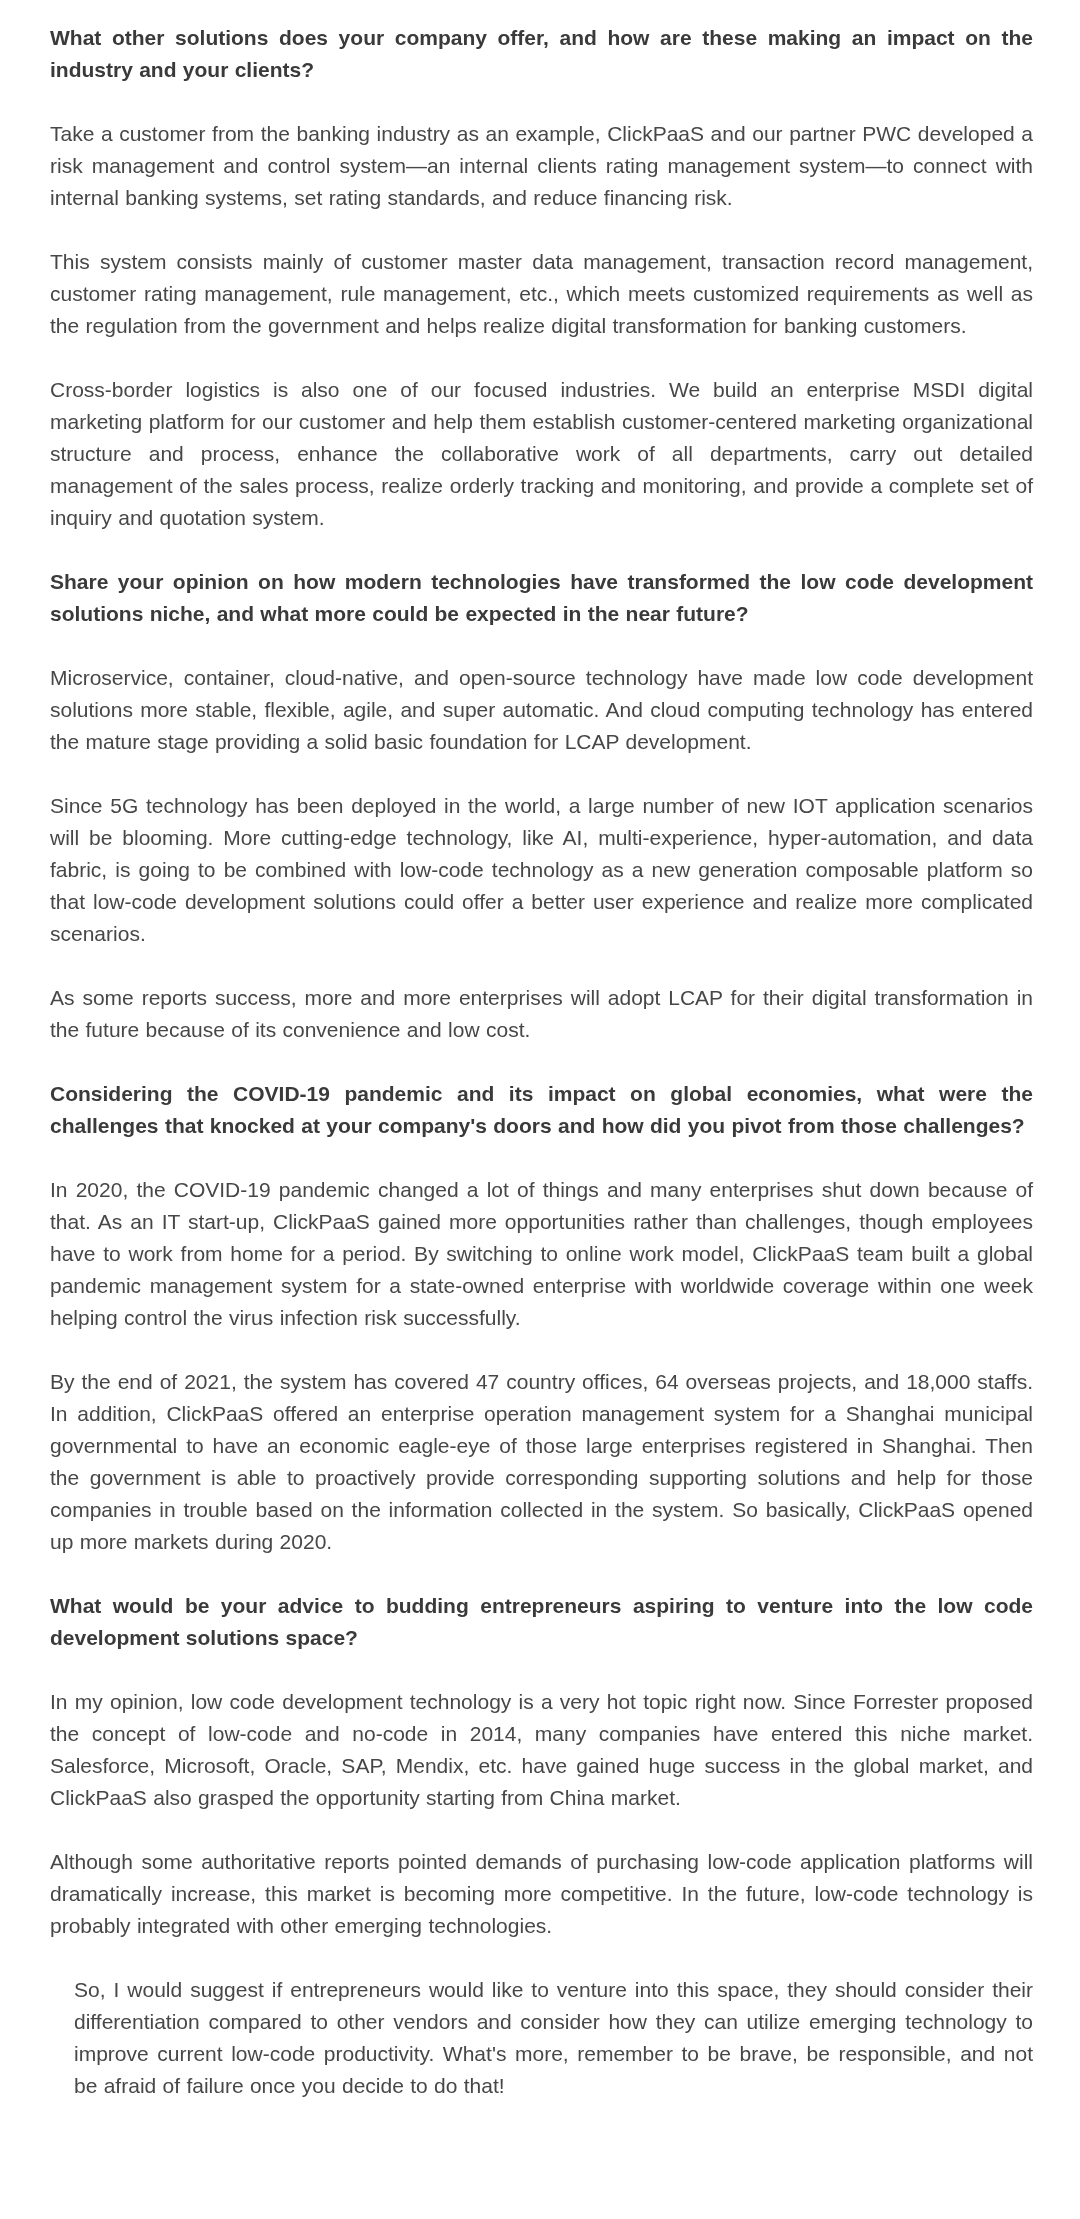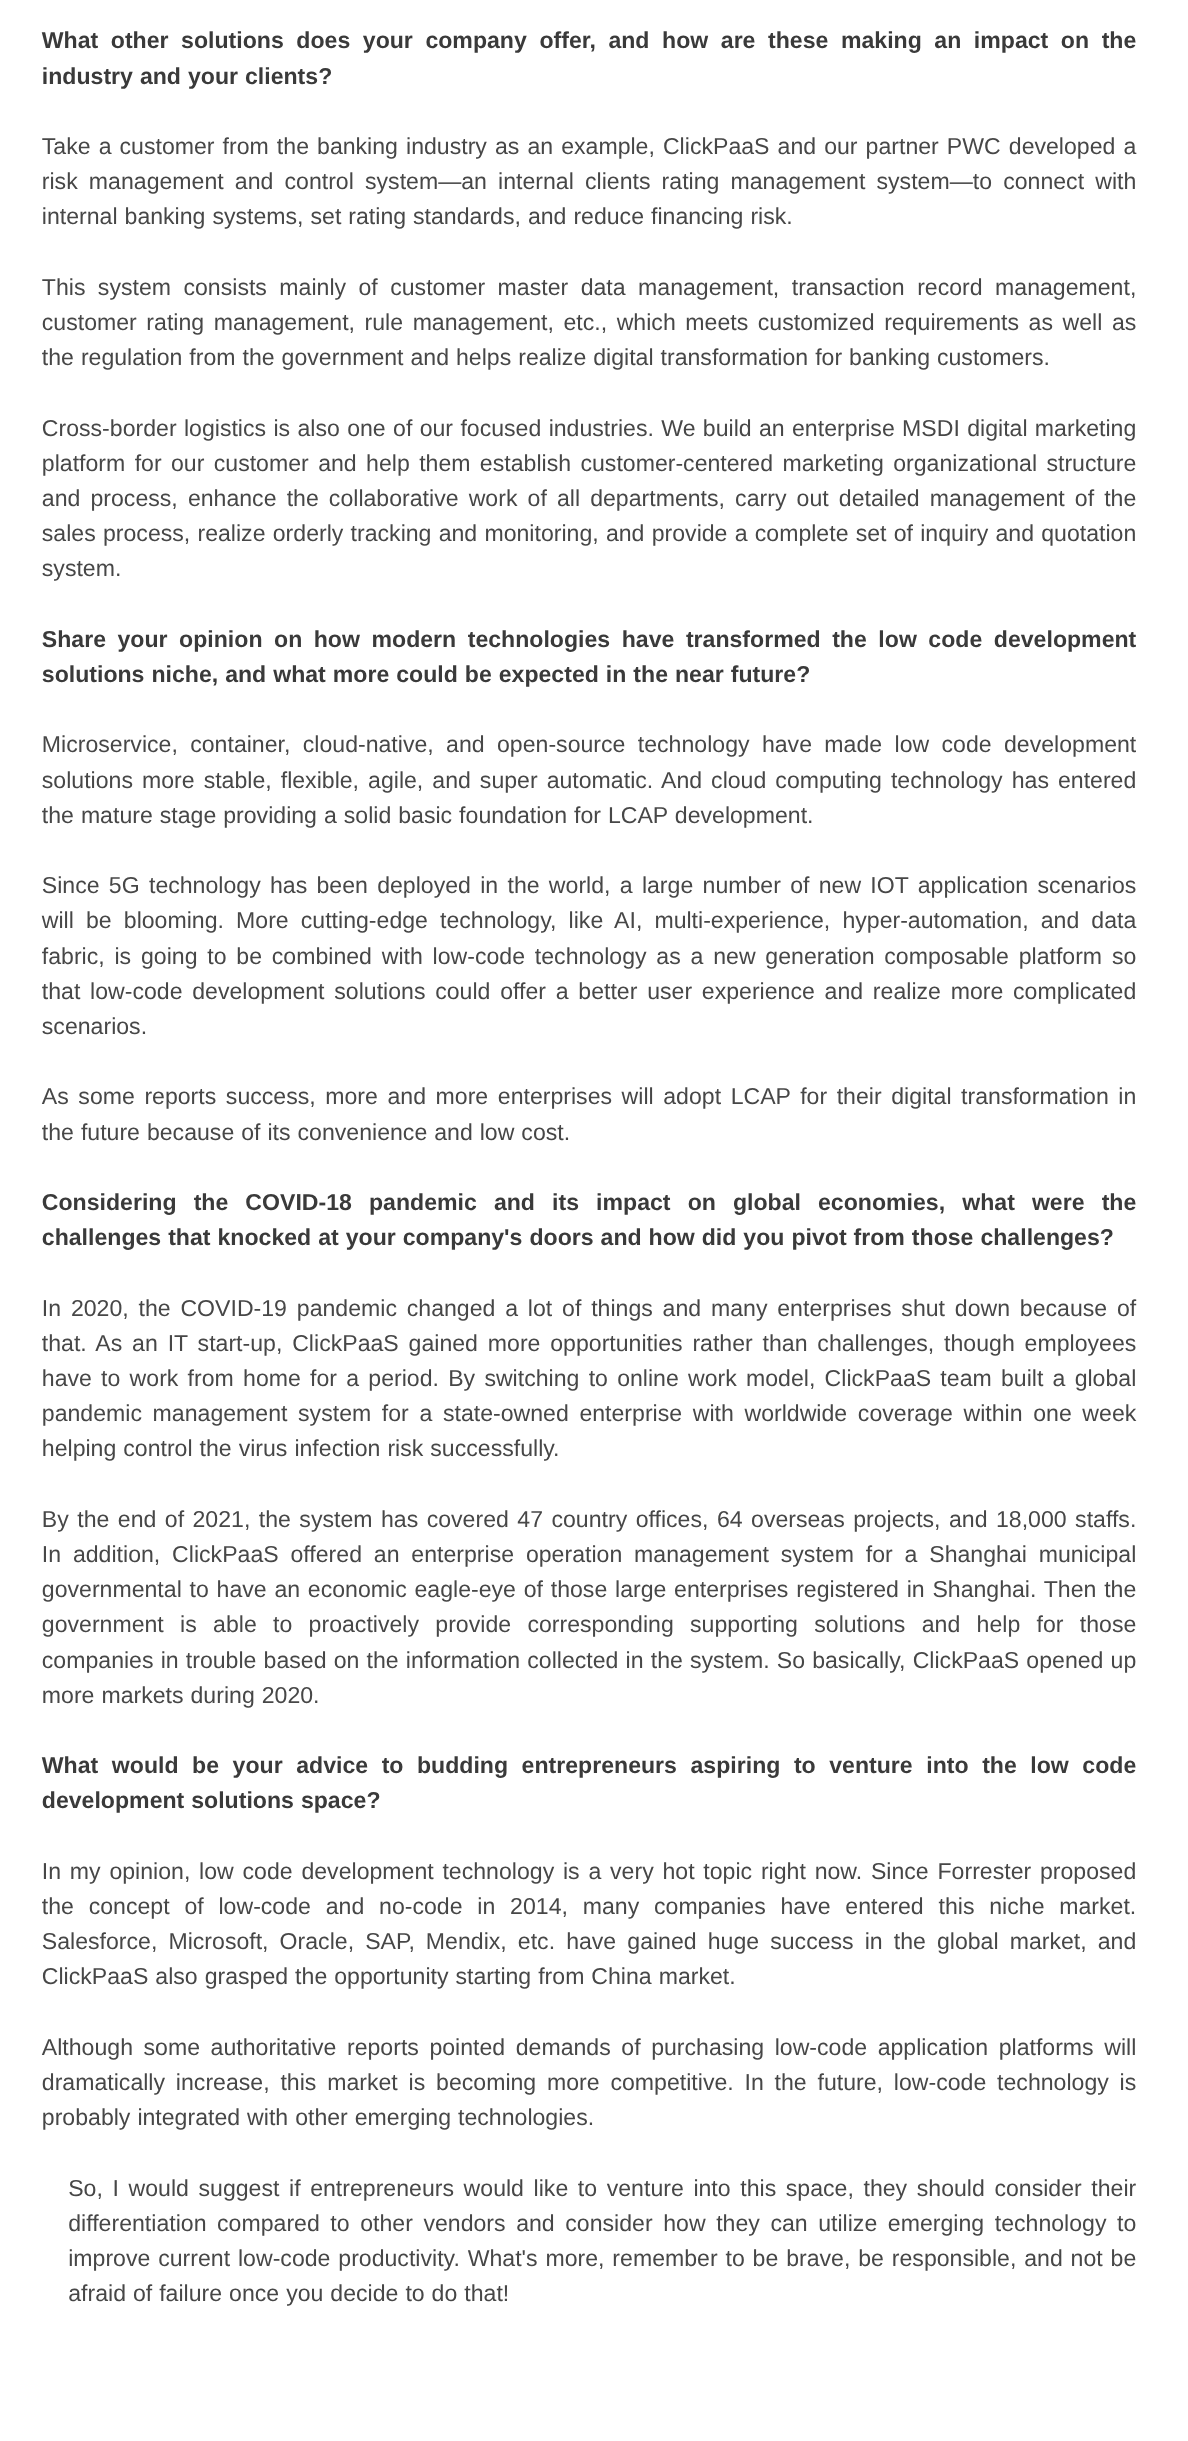--- a/index.html
+++ b/index.html
@@ -9,21 +9,21 @@
   }
   body {
     width: 1080px;
     min-height: 2219px;
     font-family: "Liberation Sans", "DejaVu Sans", sans-serif;
     -webkit-font-smoothing: antialiased;
   }
   .article {
     box-sizing: border-box;
     width: 1080px;
-    padding: 22px 47px 16px 38px;
+    padding: 22px 47px 16px 50px;
   }
   .article p {
     margin: 0 0 32px 0;
     font-size: 21px;
     line-height: 32px;
     text-align: justify;
     word-spacing: 0.5px;
   }
   .article p:last-child {
     margin-bottom: 0;
@@ -44,21 +44,21 @@
 <main class="article">
   <div id="article-body">
       <p class="question">What other solutions does your company offer, and how are these making an impact on the industry and your clients?</p>
       <p class="answer">Take a customer from the banking industry as an example, ClickPaaS and our partner PWC developed a risk management and control system—an internal clients rating management system—to connect with internal banking systems, set rating standards, and reduce financing risk.</p>
       <p class="answer">This system consists mainly of customer master data management, transaction record management, customer rating management, rule management, etc., which meets customized requirements as well as the regulation from the government and helps realize digital transformation for banking customers.</p>
       <p class="answer">Cross-border logistics is also one of our focused industries. We build an enterprise MSDI digital marketing platform for our customer and help them establish customer-centered marketing organizational structure and process, enhance the collaborative work of all departments, carry out detailed management of the sales process, realize orderly tracking and monitoring, and provide a complete set of inquiry and quotation system.</p>
       <p class="question">Share your opinion on how modern technologies have transformed the low code development solutions niche, and what more could be expected in the near future?</p>
       <p class="answer">Microservice, container, cloud-native, and open-source technology have made low code development solutions more stable, flexible, agile, and super automatic. And cloud computing technology has entered the mature stage providing a solid basic foundation for LCAP development.</p>
       <p class="answer">Since 5G technology has been deployed in the world, a large number of new IOT application scenarios will be blooming. More cutting-edge technology, like AI, multi-experience, hyper-automation, and data fabric, is going to be combined with low-code technology as a new generation composable platform so that low-code development solutions could offer a better user experience and realize more complicated scenarios.</p>
       <p class="answer">As some reports success, more and more enterprises will adopt LCAP for their digital transformation in the future because of its convenience and low cost.</p>
-      <p class="question">Considering the COVID-18 pandemic and its impact on global economies, what were the challenges that knocked at your company's doors and how did you pivot from those challenges?</p>
+      <p class="question">Considering the COVID-19 pandemic and its impact on global economies, what were the challenges that knocked at your company's doors and how did you pivot from those challenges?</p>
       <p class="answer">In 2020, the COVID-19 pandemic changed a lot of things and many enterprises shut down because of that. As an IT start-up, ClickPaaS gained more opportunities rather than challenges, though employees have to work from home for a period. By switching to online work model, ClickPaaS team built a global pandemic management system for a state-owned enterprise with worldwide coverage within one week helping control the virus infection risk successfully.</p>
       <p class="answer">By the end of 2021, the system has covered 47 country offices, 64 overseas projects, and 18,000 staffs. In addition, ClickPaaS offered an enterprise operation management system for a Shanghai municipal governmental to have an economic eagle-eye of those large enterprises registered in Shanghai. Then the government is able to proactively provide corresponding supporting solutions and help for those companies in trouble based on the information collected in the system. So basically, ClickPaaS opened up more markets during 2020.</p>
       <p class="question">What would be your advice to budding entrepreneurs aspiring to venture into the low code development solutions space?</p>
       <p class="answer">In my opinion, low code development technology is a very hot topic right now. Since Forrester proposed the concept of low-code and no-code in 2014, many companies have entered this niche market. Salesforce, Microsoft, Oracle, SAP, Mendix, etc. have gained huge success in the global market, and ClickPaaS also grasped the opportunity starting from China market.</p>
       <p class="answer">Although some authoritative reports pointed demands of purchasing low-code application platforms will dramatically increase, this market is becoming more competitive. In the future, low-code technology is probably integrated with other emerging technologies.</p>
       <p class="answer">So, I would suggest if entrepreneurs would like to venture into this space, they should consider their differentiation compared to other vendors and consider how they can utilize emerging technology to improve current low-code productivity. What's more, remember to be brave, be responsible, and not be afraid of failure once you decide to do that!</p>
     </div>
 </main>
 
 </body></html>

